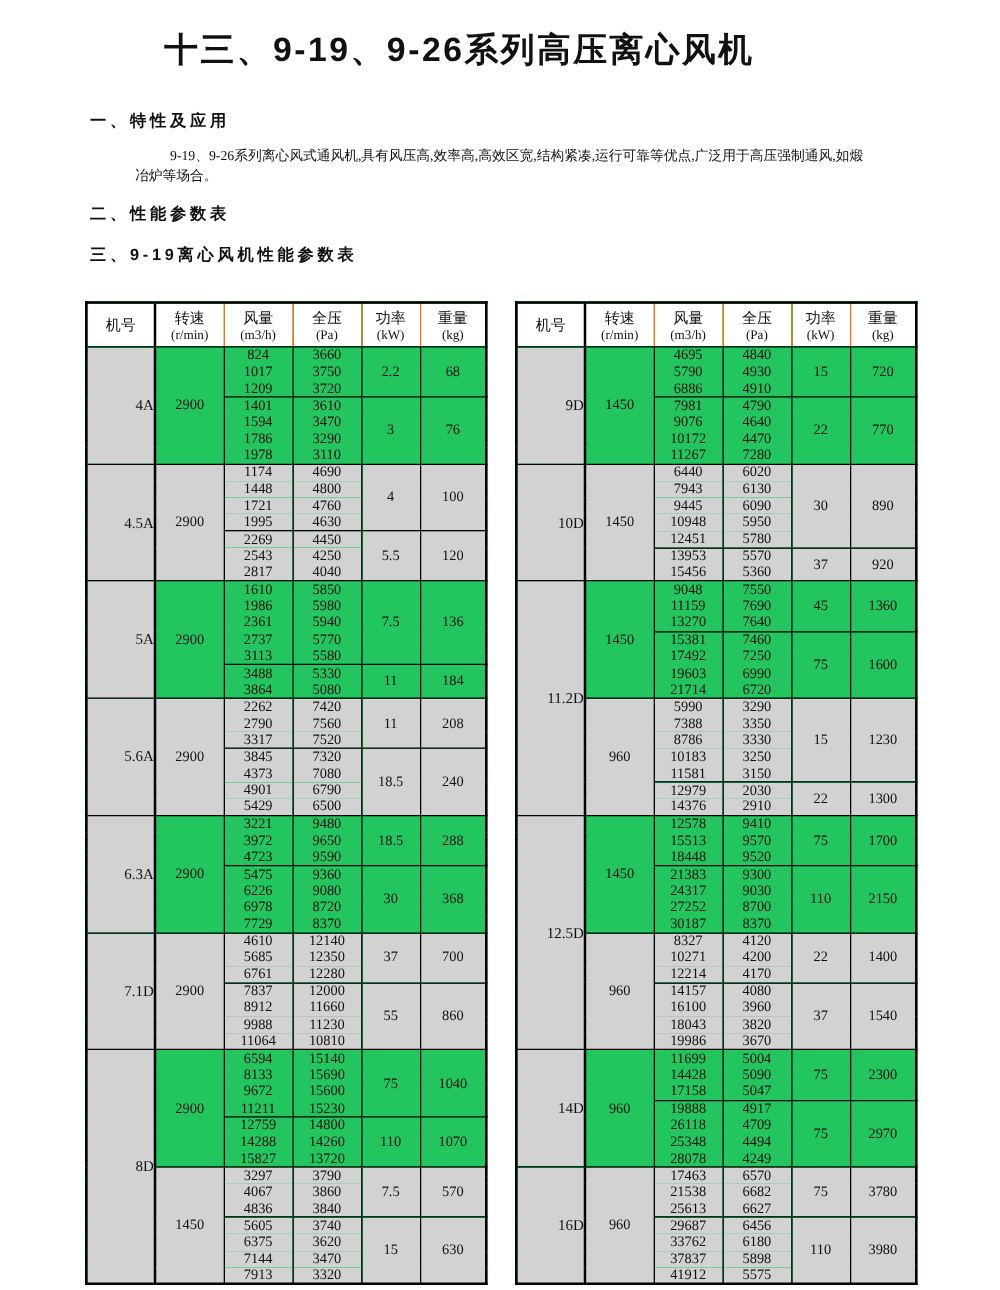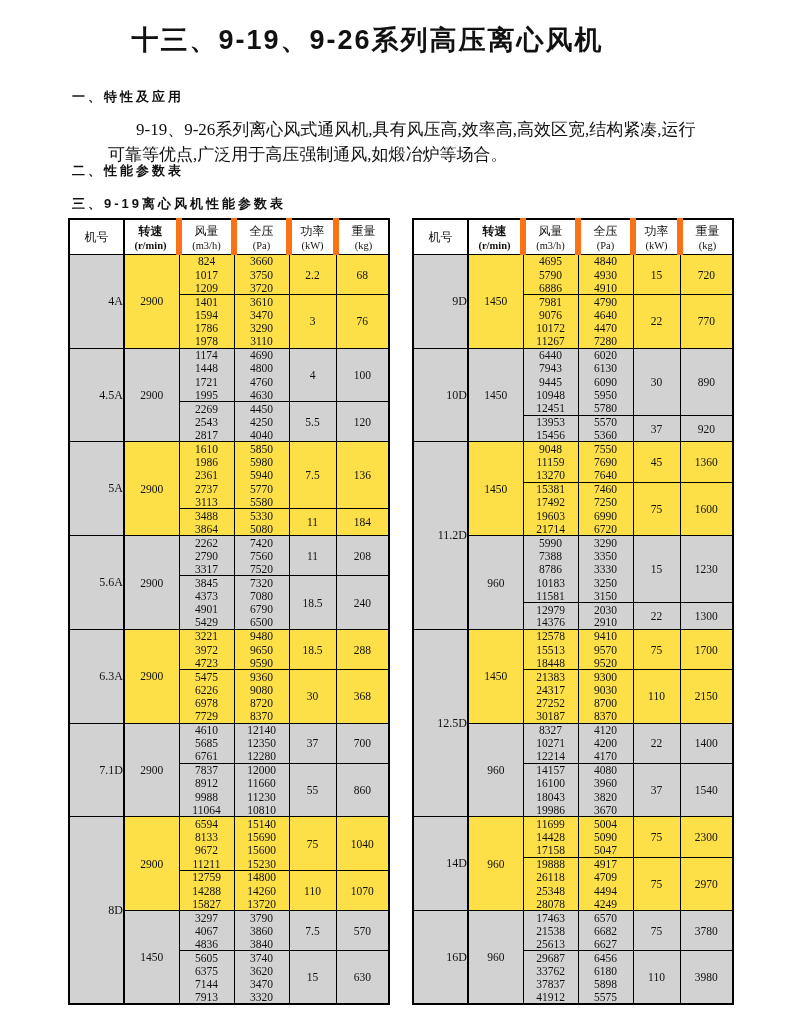--- a/index.html
+++ b/index.html
@@ -16,44 +16,44 @@
   .sec-heading {
     position:absolute; left:72px;
     font-size:13px; font-weight:bold; letter-spacing:3px;
     font-family:"Liberation Sans", sans-serif;
   }
   #sec1 { top:88px; }
   #sec2 { top:162px; }
   #sec3 { top:195px; }
   .intro {
     position:absolute; left:108px; top:118px; width:588px;
-    font-size:17px; line-height:1.45; text-indent:28px;
+    font-size:11px; line-height:1.45; text-indent:28px;
     font-family:"Liberation Serif", serif;
   }
   .tbl-wrap { position:absolute; top:218px; }
   #left-tbl-wrap  { left:68px;  }
   #right-tbl-wrap { left:412px; }
   table {
     border-collapse:collapse; table-layout:fixed;
-    border:2px solid #000; background:#fde047;
+    border:2px solid #000; background:#22c55e;margin-top:23px;
   }
   #left-tbl-wrap table  { width:320px; }
   #right-tbl-wrap table { width:321px; }
   th, td {
     padding:0; text-align:center; vertical-align:middle;
     font-family:"Liberation Serif", serif; font-size:11.5px;
     overflow:hidden; white-space:nowrap;
   }
   thead th {
     height:34px; font-weight:normal; font-size:12px;
-    border-bottom:1px solid #000; border-left:6px solid #f97316;
+    border-bottom:1px solid #000; border-left:1px solid #f97316;
     background:#fff;
   }
   thead th.c0 { border-left:none; }
-  thead th.c1 { border-left:2px solid #000;font-weight:bold; }
+  thead th.c1 { border-left:2px solid #000; }
   th .unit { font-size:10.5px; }
   tbody tr { height:13.4px; }
   td { border-left:1px solid #000; }
   td.c0 { border-left:none;text-align:right; }
   td.c1 { border-left:2px solid #000; }
   td.bt { border-top:1px solid #000; }
   td.shade { background:#d2d2d2; }
   td.model { font-size:12px; }
 </style>
 </head>

